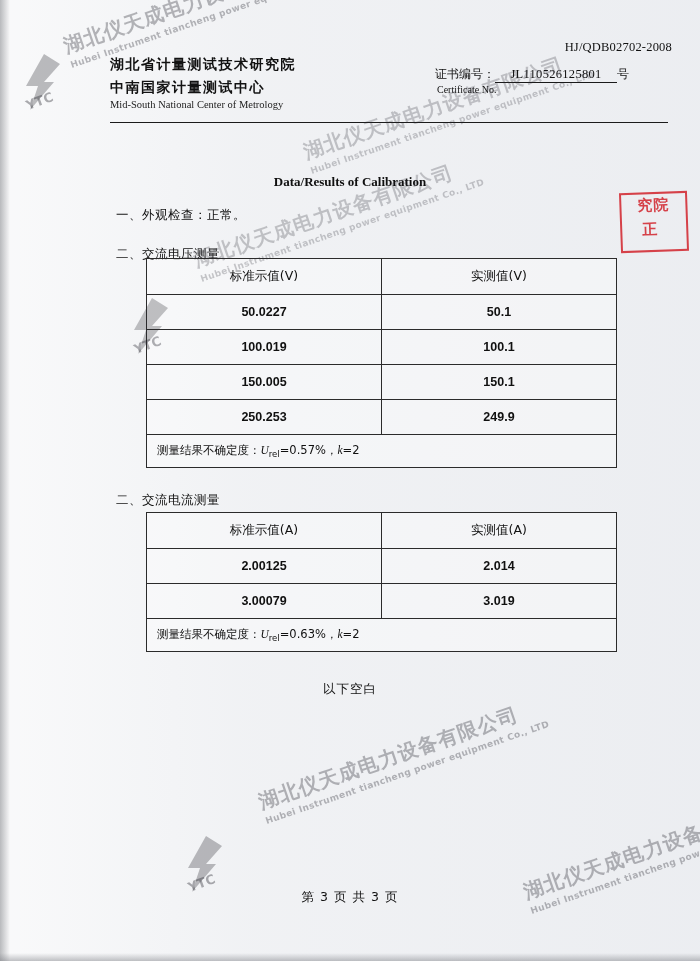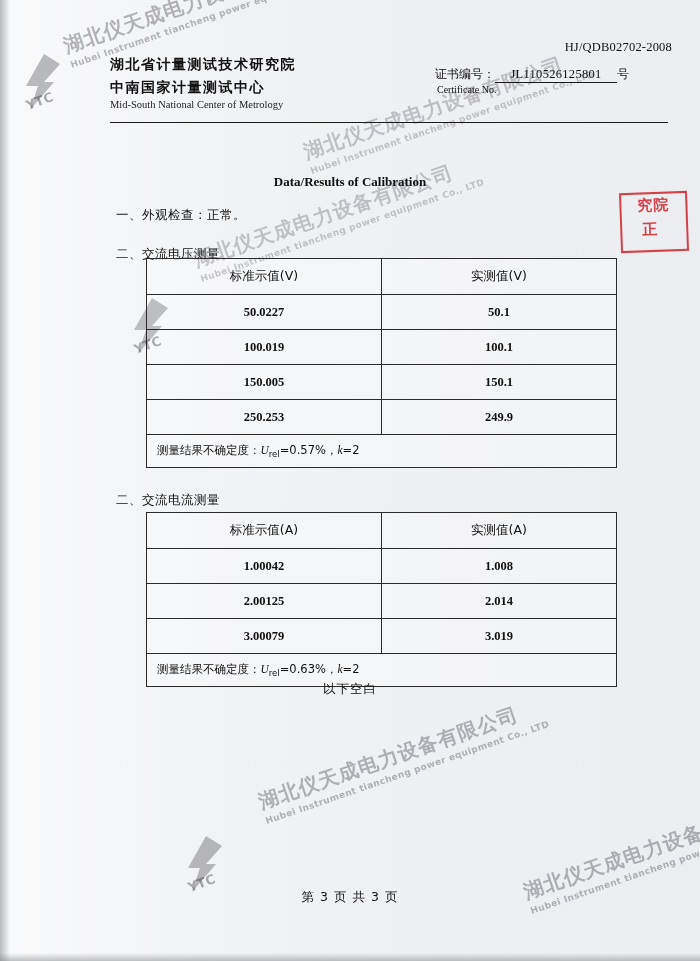--- a/index.html
+++ b/index.html
@@ -147,21 +147,21 @@
 
   
   table.dt {
     position: absolute;
     border-collapse: collapse;
     background: rgba(255,255,255,0.35);
   }
   table.dt td {
     border: 1px solid #2b2b2b;
     text-align: center;
-    font-family: Liberation Serif, serif;
+    font-family: Liberation Sans, sans-serif;
     font-size: 12.5px;
     font-weight: bold;
     height: 32px;
     color: #101010;
   }
   table.dt td.hd {
     font-family: "DejaVu Sans", sans-serif;
     font-size: 12.5px;
     font-weight: normal;
     height: 33px;
@@ -337,24 +337,20 @@
   </tbody>
     </table>
 
   <table class="dt" id="table-current">
     <tbody>
         <tr>
       <td class="hd c">标准示值(A)</td>
       <td class="hd c">实测值(A)</td>
     </tr>
     <tr>
-      <td class="c">1.00042</td>
-      <td class="c">1.008</td>
-    </tr>
-    <tr>
       <td class="c">2.00125</td>
       <td class="c">2.014</td>
     </tr>
     <tr>
       <td class="c">3.00079</td>
       <td class="c">3.019</td>
     </tr>
     <tr>
       <td class="unc" colspan="2"><span>测量结果不确定度：</span><i>U</i><sub>rel</sub><span>=0.63%，</span><i>k</i><span>=2</span></td>
     </tr>

